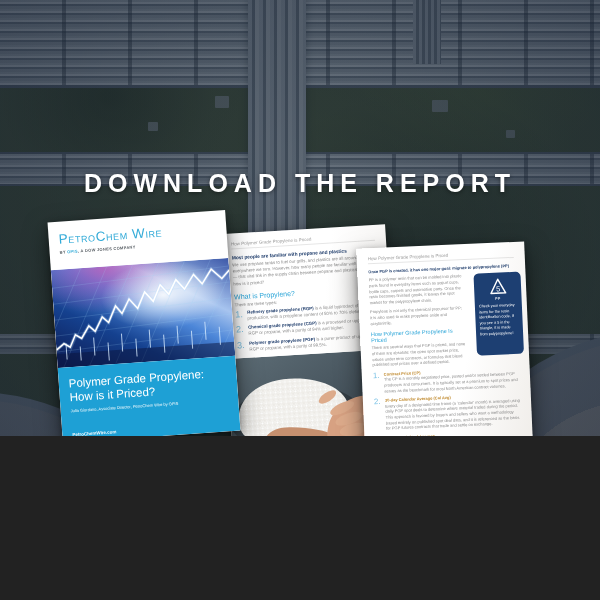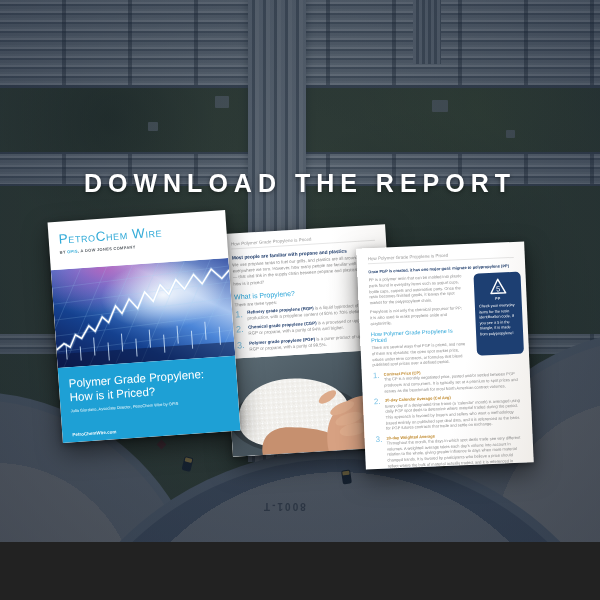--- a/index.html
+++ b/index.html
@@ -1,17 +1,17 @@
 <!DOCTYPE html>
 <html><head>
 <meta charset="utf-8">
 <style>
   html,body{margin:0;padding:0;background:#222;}
   *{box-sizing:border-box;font-family:"Liberation Sans",sans-serif;}
-  .stage{position:relative;width:600px;height:542px;overflow:hidden;background:#46533c;}
+  .stage{position:relative;width:600px;height:436px;overflow:hidden;background:#46533c;}
 
   
   .bg,.bg *{position:absolute;}
   .bg{inset:0;z-index:0;}
   .grass{inset:0;background:#4c5a3e;
     background-image:radial-gradient(closest-side at 18% 22%,rgba(25,35,18,.35),transparent),
       radial-gradient(closest-side at 80% 20%,rgba(90,110,60,.35),transparent),
       radial-gradient(closest-side at 70% 60%,rgba(20,30,15,.30),transparent);}
   .rack{left:0;right:0;background:repeating-linear-gradient(180deg,#9aa4a8 0 2px,#b3bbbe 2px 4px,#6f7a81 4px 6px,#8f999e 6px 9px);}
   .rack:after{content:"";position:absolute;inset:0;background:repeating-linear-gradient(90deg,rgba(45,55,62,0) 0 62px,rgba(45,55,62,.45) 62px 66px);}

